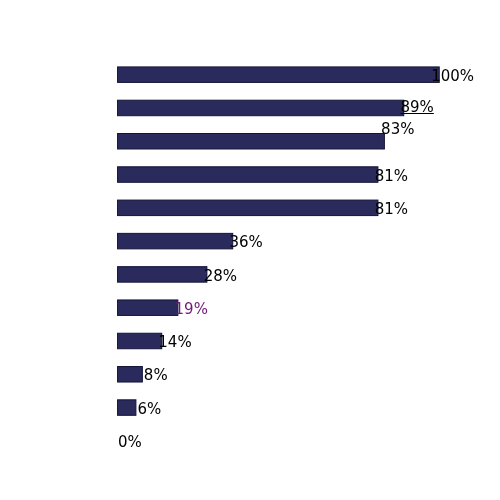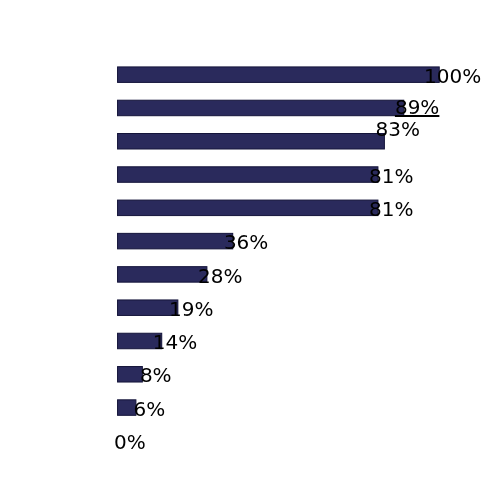--- a/index.html
+++ b/index.html
@@ -1,21 +1,21 @@
 <!DOCTYPE html>
 <html><head>
 <meta charset="utf-8">
 <title>Horizontal Bar Chart</title>
 <style>
   html,body{margin:0;padding:0;}
   body{width:500px;height:500px;background:#ffffff;overflow:hidden;
        font-family:"DejaVu Sans",sans-serif;}
   #chart{position:relative;width:500px;height:500px;overflow:hidden;background:#ffffff;}
   #plot{position:absolute;left:0;top:0;width:500px;height:500px;}
-  .bar-label{position:absolute;white-space:nowrap;font-size:20px;
+  .bar-label{position:absolute;white-space:nowrap;font-size:15px;
              line-height:17.4px;color:#000000;transform:translateX(-50%);}
 </style>
 </head>
 <body>
 
 <div id="chart" style="background: rgb(255, 255, 255);">
 
   <svg id="plot" viewBox="0 0 500 500" width="500" height="500">
       <rect x="117.55" y="66.92" width="321.7" height="15.5" fill="#2a2a5c" stroke="#14143a" stroke-width="1"></rect>
       <rect x="117.55" y="100.21000000000001" width="286.203" height="15.5" fill="#2a2a5c" stroke="#14143a" stroke-width="1"></rect>
@@ -30,19 +30,19 @@
       <rect x="117.55" y="399.82" width="18.362" height="15.5" fill="#2a2a5c" stroke="#14143a" stroke-width="1"></rect>
     </svg>
 
   <div class="bar-label" style="left: 452.65px; top: 67.82px; color: rgb(0, 0, 0);">100%</div>
   <div class="bar-label" style="left: 417.153px; top: 99px; color: rgb(0, 0, 0); text-decoration: underline;">89%</div>
   <div class="bar-label" style="left: 397.791px; top: 121px; color: rgb(0, 0, 0);">83%</div>
   <div class="bar-label" style="left: 391.337px; top: 167.69px; color: rgb(0, 0, 0);">81%</div>
   <div class="bar-label" style="left: 391.337px; top: 200.98px; color: rgb(0, 0, 0);">81%</div>
   <div class="bar-label" style="left: 246.122px; top: 234.27px; color: rgb(0, 0, 0);">36%</div>
   <div class="bar-label" style="left: 220.306px; top: 267.56px; color: rgb(0, 0, 0);">28%</div>
-  <div class="bar-label" style="left: 191.263px; top: 300.85px; color: #000000;">19%</div>
+  <div class="bar-label" style="left: 191.263px; top: 300.85px; color: #701a75;">19%</div>
   <div class="bar-label" style="left: 175px; top: 334.14px; color: rgb(0, 0, 0);">14%</div>
   <div class="bar-label" style="left: 155.766px; top: 367.43px; color: rgb(0, 0, 0);">8%</div>
   <div class="bar-label" style="left: 149.312px; top: 400.72px; color: rgb(0, 0, 0);">6%</div>
   <div class="bar-label" style="left: 129.95px; top: 434.01px; color: rgb(0, 0, 0);">0%</div>
 
 </div>
 
 </body></html>

